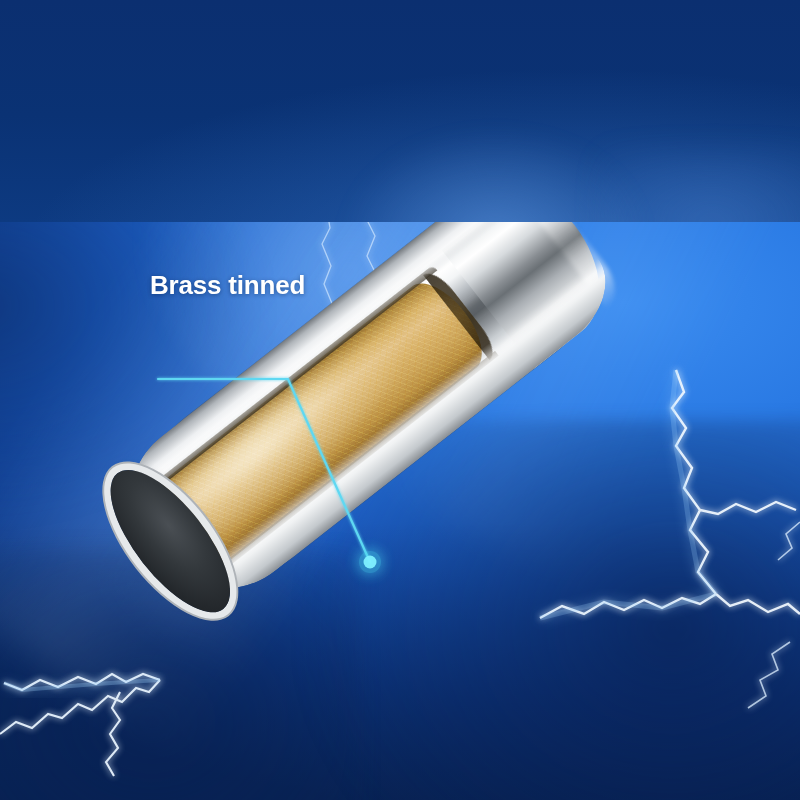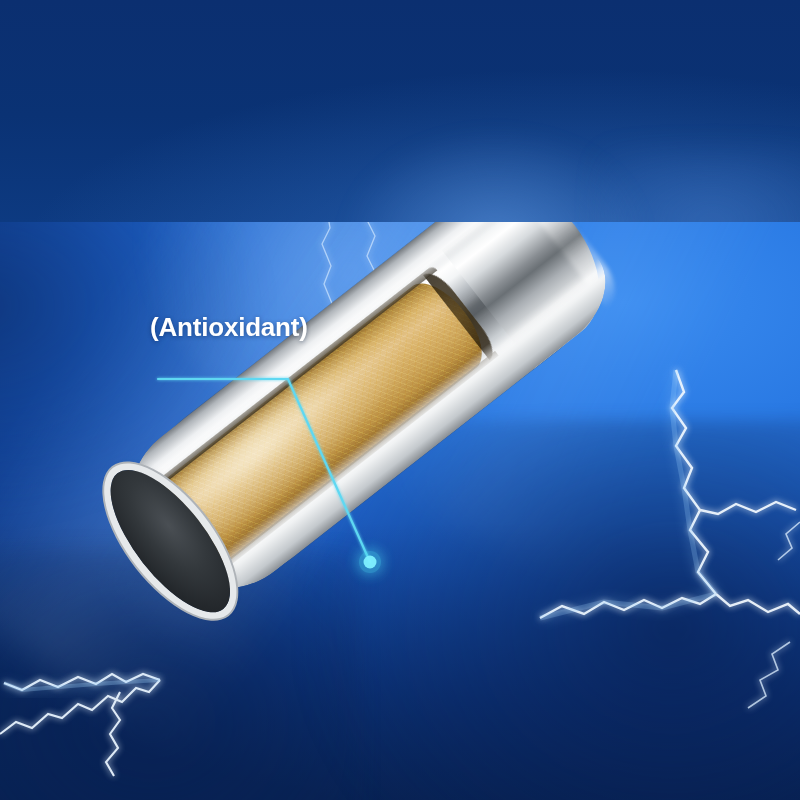--- a/index.html
+++ b/index.html
@@ -365,21 +365,21 @@
       </g>
 
       <g filter="url(#glow)" fill="none" stroke="#dceeff" stroke-width="1.6" opacity=".8">
         <path d="M790,420 L772,432 L778,448 L760,458 L766,474 L748,486"></path>
         <path d="M800,300 L786,312 L792,326 L778,338"></path>
       </g>
     </svg>
 
   </div>
 
-  <div class="callout callout-l2">(Antioxidant)</div>
+  <div class="callout callout-l1">Brass tinned</div>
 
   <svg class="leader" viewBox="0 0 800 800">
     <defs>
       <filter id="dotGlow" x="-300%" y="-300%" width="700%" height="700%">
         <feGaussianBlur stdDeviation="7" result="g"></feGaussianBlur>
         <feMerge>
             <feMergeNode in="g"></feMergeNode>
             <feMergeNode in="g"></feMergeNode>
             <feMergeNode in="SourceGraphic"></feMergeNode>
           </feMerge>

